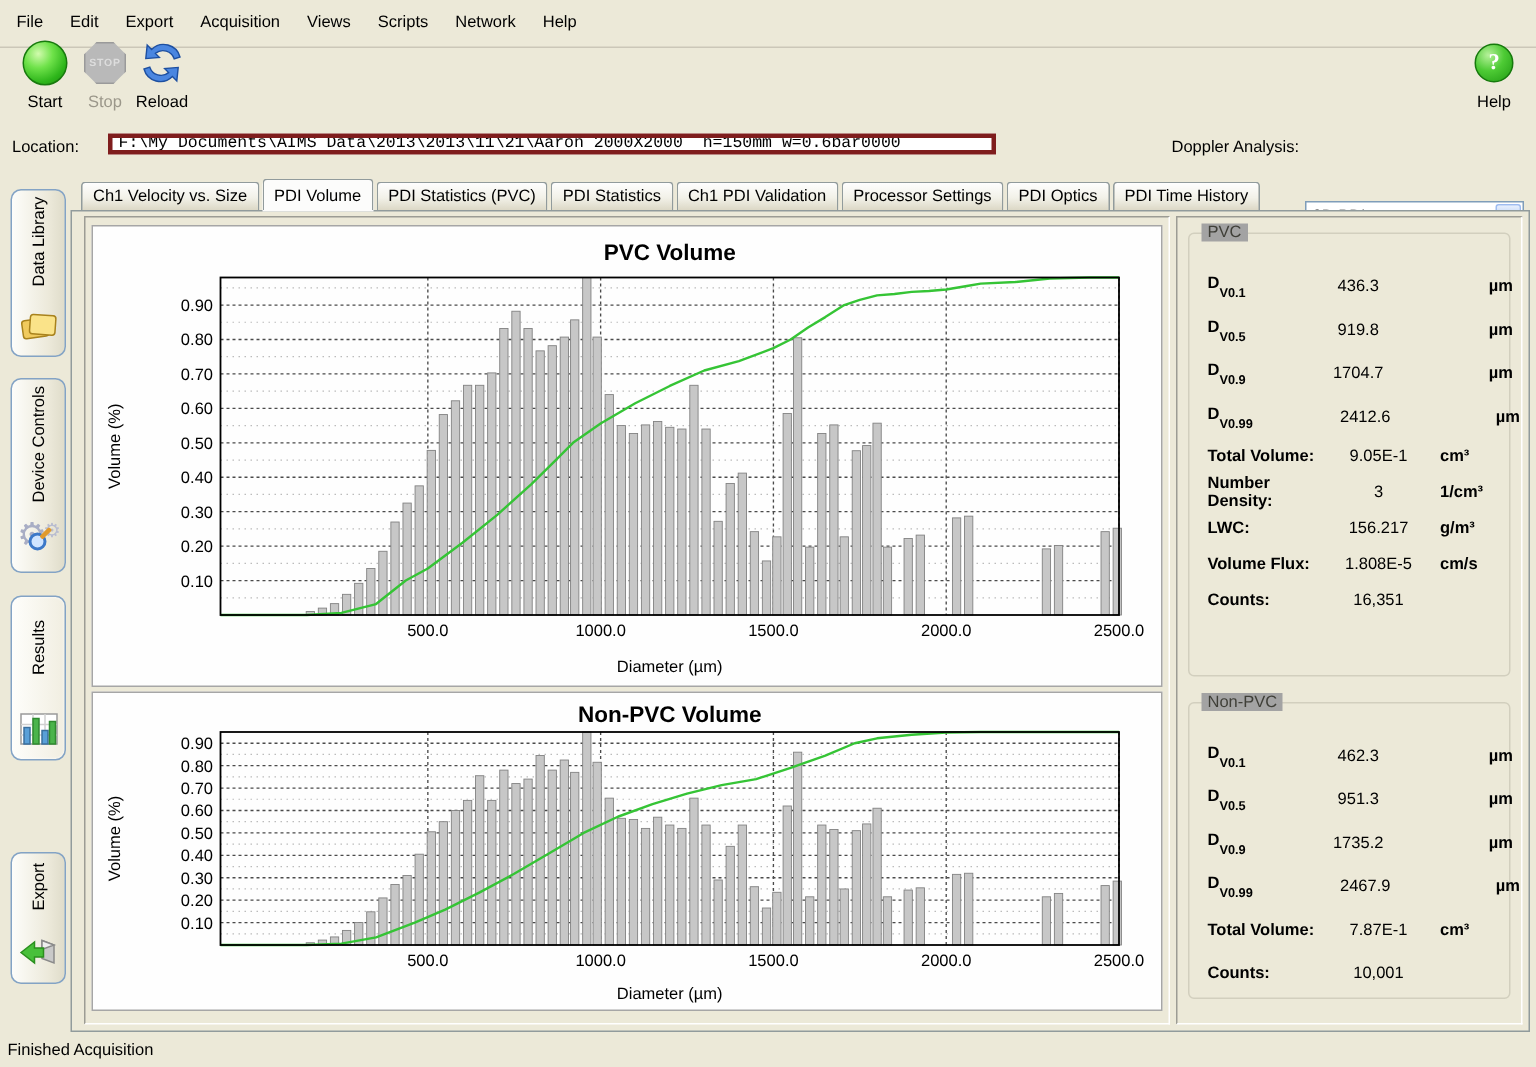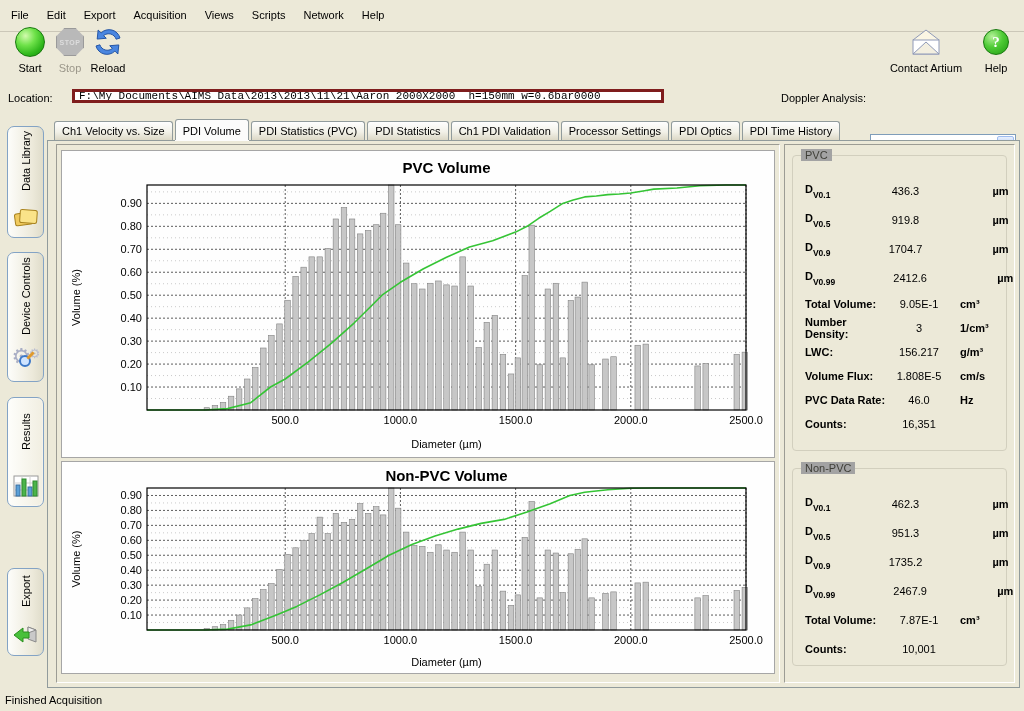--- a/index.html
+++ b/index.html
@@ -109,30 +109,20 @@
     <div class="tlabel disabled-label">Stop</div>
   </div>
   <div class="tool" style="left:80px;">
     <div class="ticon">
       <svg width="32" height="32" viewBox="0 0 24 24">
         <path d="M21 9 A8.5 8.5 0 0 0 6.8 5.2 L4.6 3.0 L3.9 9.8 L10.7 9.2 L8.7 7.2 A5.9 5.9 0 0 1 18.1 9.9 Z" fill="#4a86e0" stroke="#1d4fa0" stroke-width="0.7"></path>
         <path d="M3 15 A8.5 8.5 0 0 0 17.2 18.8 L19.4 21.0 L20.1 14.2 L13.3 14.8 L15.3 16.8 A5.9 5.9 0 0 1 5.9 14.1 Z" fill="#4a86e0" stroke="#1d4fa0" stroke-width="0.7"></path>
       </svg>
     </div>
     <div class="tlabel">Reload</div>
-  </div>
-  <div class="tool" style="right:56px;width:84px;">
-    <div class="ticon">
-      <svg width="34" height="27" viewBox="0 0 34 27">
-        <polygon points="4,11 17,1 30,11 17,20" fill="#fbf6e4" stroke="#8f9ab8" stroke-width="1"></polygon>
-        <rect x="4" y="11" width="26" height="14" fill="#ffffff" stroke="#8f9ab8" stroke-width="1"></rect>
-        <polygon points="4,25 17,13 30,25" fill="#f3efe0" stroke="#8f9ab8" stroke-width="1"></polygon>
-      </svg>
-    </div>
-    <div class="tlabel">Contact Artium</div>
   </div>
   <div class="tool" style="right:6px;width:44px;">
     <div class="ticon">
         <div class="help-circle">?</div>
       </div>
     <div class="tlabel">Help</div>
   </div>
 </div>
 
 <div id="locrow">
@@ -451,25 +441,20 @@
             <span class="stat-label">LWC:</span>
             <span class="stat-value">156.217</span>
             <span class="stat-unit">g/m³</span>
           </div>
           <div class="stat-row">
             <span class="stat-label">Volume Flux:</span>
             <span class="stat-value">1.808E-5</span>
             <span class="stat-unit">cm/s</span>
           </div>
           <div class="stat-row">
-            <span class="stat-label">PVC Data Rate:</span>
-            <span class="stat-value">46.0</span>
-            <span class="stat-unit">Hz</span>
-          </div>
-          <div class="stat-row">
             <span class="stat-label">Counts:</span>
             <span class="stat-value">16,351</span>
             <span class="stat-unit"></span>
           </div>
         </div>
     </div>
     <div class="groupbox" id="gb-nonpvc" style="height:198px;">
       <span class="groupbox-title">Non-PVC</span>
       <div id="nonpvc-rows">
           <div class="stat-row tall">

